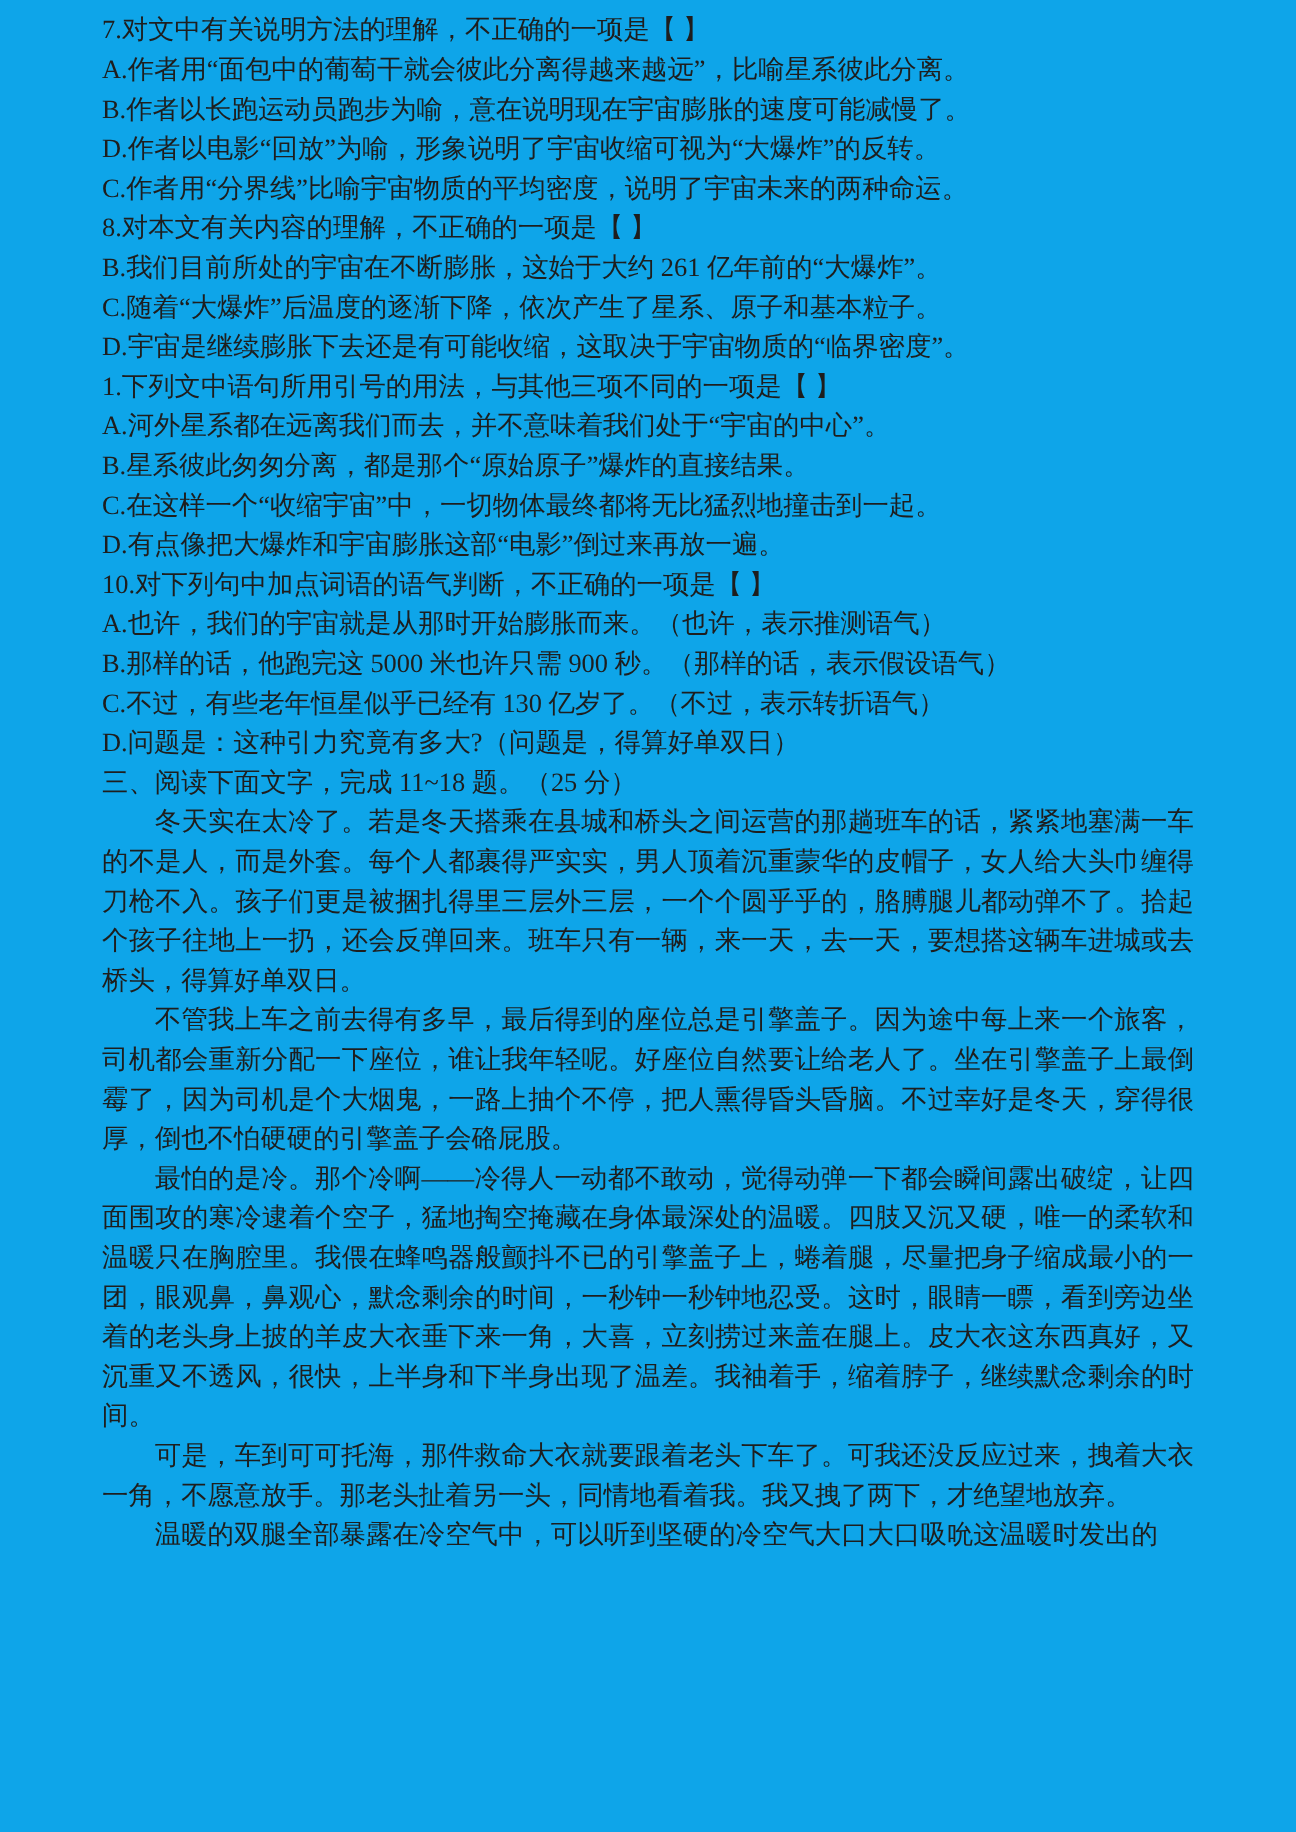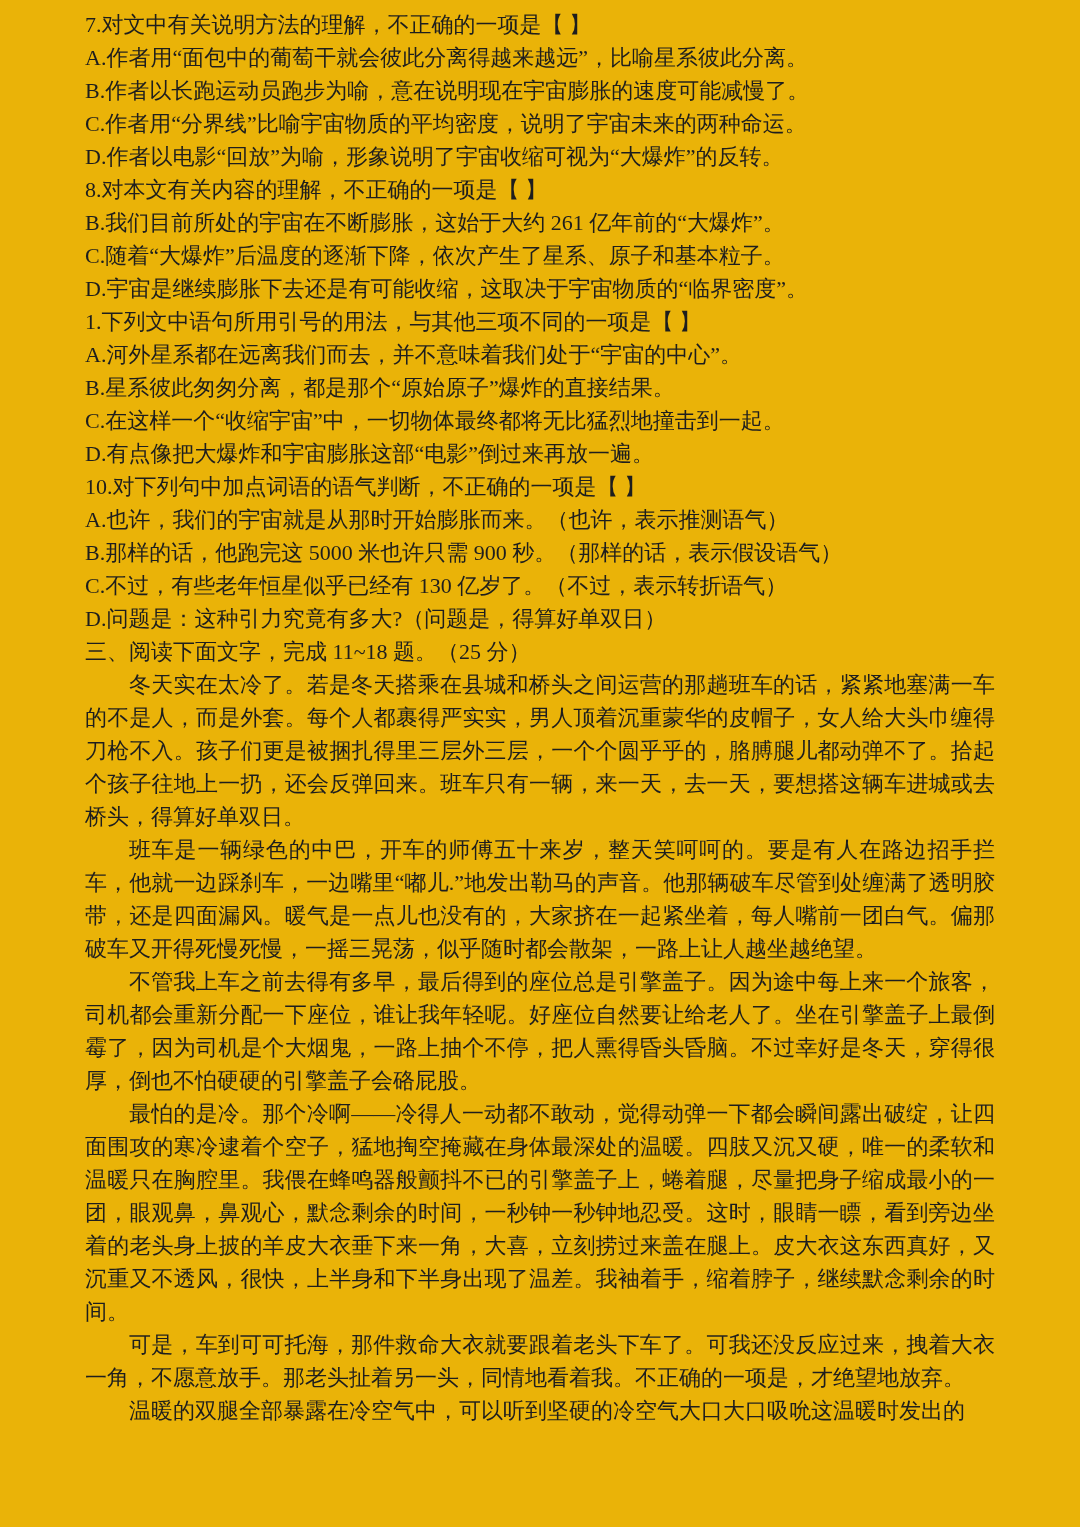--- a/index.html
+++ b/index.html
@@ -5,21 +5,21 @@
   html, body {
     margin: 0;
     padding: 0;
     background: #e9e9e9;
   }
   .page {
     position: relative;
     width: 1080px;
     min-height: 1527px;
     margin: 0 auto;
-    background: #eab308;
+    background: #0ea5e9;
     box-sizing: border-box;
     padding: 8px 85px 24px 85px;
     font-family: "Liberation Serif", "DejaVu Serif", serif;
     font-size: 22px;
     line-height: 33px;
     color: #1e1e1e;
     -webkit-font-smoothing: antialiased;
   }
   .ln {
     margin: 0;
@@ -40,22 +40,22 @@
 </style>
 </head>
 <body>
 
 <main class="page">
 
   <section>
     <p class="ln">7.对文中有关说明方法的理解，不正确的一项是【 】</p>
     <p class="ln">A.作者用“面包中的葡萄干就会彼此分离得越来越远”，比喻星系彼此分离。</p>
     <p class="ln">B.作者以长跑运动员跑步为喻，意在说明现在宇宙膨胀的速度可能减慢了。</p>
+    <p class="ln">D.作者以电影“回放”为喻，形象说明了宇宙收缩可视为“大爆炸”的反转。</p>
     <p class="ln">C.作者用“分界线”比喻宇宙物质的平均密度，说明了宇宙未来的两种命运。</p>
-    <p class="ln">D.作者以电影“回放”为喻，形象说明了宇宙收缩可视为“大爆炸”的反转。</p>
   </section>
 
   <section>
     <p class="ln">8.对本文有关内容的理解，不正确的一项是【 】</p>
     <p class="ln">B.我们目前所处的宇宙在不断膨胀，这始于大约 261 亿年前的“大爆炸”。</p>
     <p class="ln">C.随着“大爆炸”后温度的逐渐下降，依次产生了星系、原子和基本粒子。</p>
     <p class="ln">D.宇宙是继续膨胀下去还是有可能收缩，这取决于宇宙物质的“临界密度”。</p>
   </section>
 
   <section>
@@ -71,20 +71,19 @@
     <p class="ln">A.也许，我们的宇宙就是从那时开始膨胀而来。（也许，表示推测语气）</p>
     <p class="ln">B.那样的话，他跑完这 5000 米也许只需 900 秒。（那样的话，表示假设语气）</p>
     <p class="ln">C.不过，有些老年恒星似乎已经有 130 亿岁了。（不过，表示转折语气）</p>
     <p class="ln">D.问题是：这种引力究竟有多大?（问题是，得算好单双日）</p>
   </section>
 
   <p class="ln">三、阅读下面文字，完成 11~18 题。（25 分）</p>
 
   <section>
     <p class="para">冬天实在太冷了。若是冬天搭乘在县城和桥头之间运营的那趟班车的话，紧紧地塞满一车的不是人，而是外套。每个人都裹得严实实，男人顶着沉重蒙华的皮帽子，女人给大头巾缠得刀枪不入。孩子们更是被捆扎得里三层外三层，一个个圆乎乎的，胳膊腿儿都动弹不了。拾起个孩子往地上一扔，还会反弹回来。班车只有一辆，来一天，去一天，要想搭这辆车进城或去桥头，得算好单双日。</p>
-    <p class="para">班车是一辆绿色的中巴，开车的师傅五十来岁，整天笑呵呵的。要是有人在路边招手拦车，他就一边踩刹车，一边嘴里“嘟儿.”地发出勒马的声音。他那辆破车尽管到处缠满了透明胶带，还是四面漏风。暖气是一点儿也没有的，大家挤在一起紧坐着，每人嘴前一团白气。偏那破车又开得死慢死慢，一摇三晃荡，似乎随时都会散架，一路上让人越坐越绝望。</p>
     <p class="para">不管我上车之前去得有多早，最后得到的座位总是引擎盖子。因为途中每上来一个旅客，司机都会重新分配一下座位，谁让我年轻呢。好座位自然要让给老人了。坐在引擎盖子上最倒霉了，因为司机是个大烟鬼，一路上抽个不停，把人熏得昏头昏脑。不过幸好是冬天，穿得很厚，倒也不怕硬硬的引擎盖子会硌屁股。</p>
     <p class="para">最怕的是冷。那个冷啊——冷得人一动都不敢动，觉得动弹一下都会瞬间露出破绽，让四面围攻的寒冷逮着个空子，猛地掏空掩藏在身体最深处的温暖。四肢又沉又硬，唯一的柔软和温暖只在胸腔里。我偎在蜂鸣器般颤抖不已的引擎盖子上，蜷着腿，尽量把身子缩成最小的一团，眼观鼻，鼻观心，默念剩余的时间，一秒钟一秒钟地忍受。这时，眼睛一瞟，看到旁边坐着的老头身上披的羊皮大衣垂下来一角，大喜，立刻捞过来盖在腿上。皮大衣这东西真好，又沉重又不透风，很快，上半身和下半身出现了温差。我袖着手，缩着脖子，继续默念剩余的时间。</p>
-    <p class="para">可是，车到可可托海，那件救命大衣就要跟着老头下车了。可我还没反应过来，拽着大衣一角，不愿意放手。那老头扯着另一头，同情地看着我。不正确的一项是，才绝望地放弃。</p>
+    <p class="para">可是，车到可可托海，那件救命大衣就要跟着老头下车了。可我还没反应过来，拽着大衣一角，不愿意放手。那老头扯着另一头，同情地看着我。我又拽了两下，才绝望地放弃。</p>
     <p class="para">温暖的双腿全部暴露在冷空气中，可以听到坚硬的冷空气大口大口吸吮这温暖时发出的</p>
   </section>
 
 </main>
 
 </body></html>

